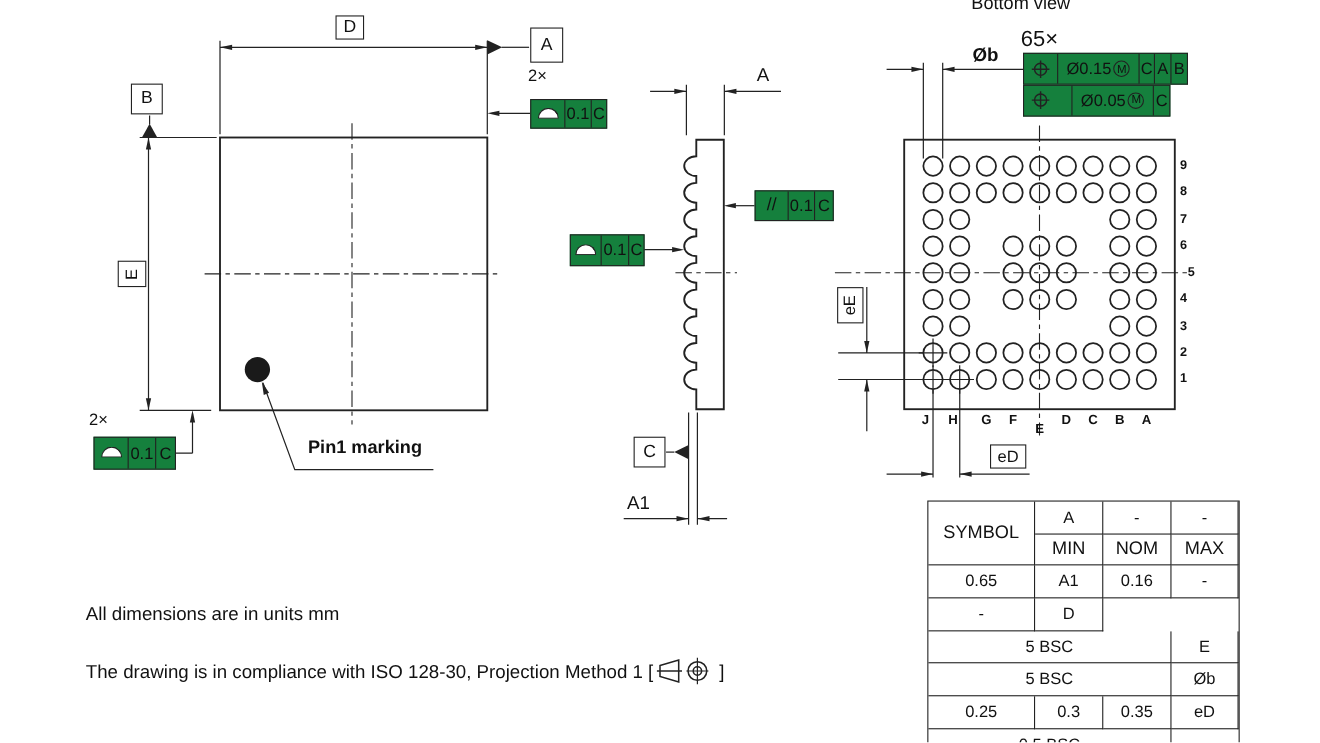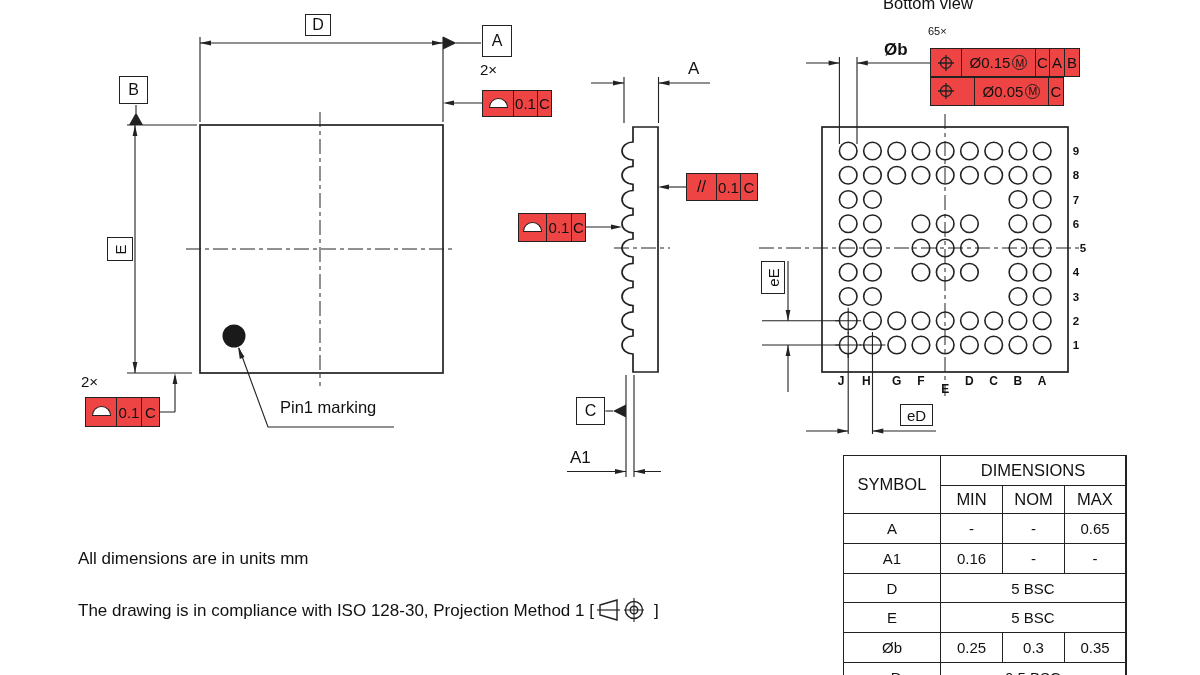--- a/index.html
+++ b/index.html
@@ -3,21 +3,21 @@
 <meta charset="utf-8">
 <style>
   html,body{margin:0;padding:0;background:#fff;}
   .canvas{position:relative;width:1200px;height:675px;background:#fff;overflow:hidden;
           font-family:"Liberation Sans",sans-serif;color:#111;}
   svg.linework{position:absolute;left:0;top:0;}
   .lbl{position:absolute;white-space:nowrap;color:#111;line-height:1.1;}
   .boxed{position:absolute;border:1.6px solid #222;background:#fff;
          display:flex;align-items:center;justify-content:center;box-sizing:border-box;}
   .rot{transform:rotate(-90deg);}
-  .fcf{position:absolute;display:flex;background:#ef4444;border:1.6px solid #222;box-sizing:border-box;}
+  .fcf{position:absolute;display:flex;background:#15803d;border:1.6px solid #222;box-sizing:border-box;}
   .fcf-cell{display:flex;align-items:center;justify-content:center;
             border-left:1.6px solid #222;font-size:15px;box-sizing:border-box;height:100%;}
   .fcf-cell:first-child{border-left:none;}
   .profile-sym{width:19px;height:10px;border:1.7px solid #222;border-radius:10px 10px 0 0;
                box-sizing:border-box;margin-top:-2px;background:#fff;}
   .circled-m{display:inline-flex;align-items:center;justify-content:center;width:15px;height:15px;
              border:1.3px solid #222;border-radius:50%;font-size:10.5px;margin-left:2px;box-sizing:border-box;}
   .grid-num{transform:translate(-50%,-50%);font-size:11.5px;font-weight:700;}
   .dim-table{position:absolute;left:843px;top:455px;display:grid;
              grid-template-columns:97px 62px 62px 61px;
@@ -191,25 +191,25 @@
   </div>
   <div class="boxed" style="left:761px;top:261px;width:24px;height:33px;font-size:15px;">
     <span class="rot">eE</span>
   </div>
   <div class="boxed" style="left:900px;top:404px;width:33px;height:22px;font-size:15px;">
     <span>eD</span>
   </div>
 
   <div class="lbl" style="left:480px;top:62px;font-size:15px;">2×</div>
   <div class="lbl" style="left:81px;top:374px;font-size:15px;">2×</div>
-  <div class="lbl" style="left:280px;top:398px;font-size:16.5px;">Pin1 marking</div>
+  <div class="lbl" style="left:280px;top:398px;font-size:16.5px;font-weight:bold;">Pin1 marking</div>
   <div class="lbl" style="left:688px;top:60px;font-size:17px;">A</div>
   <div class="lbl" style="left:570px;top:449px;font-size:17px;">A1</div>
   <div class="lbl" style="left:883px;top:-6px;font-size:16.5px;">Bottom view</div>
-  <div class="lbl" style="left:928px;top:25px;font-size:11px;">65×</div>
+  <div class="lbl" style="left:928px;top:25px;font-size:20px;">65×</div>
   <div class="lbl" style="left:884px;top:41px;font-size:17px;font-weight:600;">Øb</div>
   <div id="grid-labels">
       <div class="lbl grid-num" style="left: 1076px; top: 151px;">9</div>
       <div class="lbl grid-num" style="left: 1076px; top: 175.25px;">8</div>
       <div class="lbl grid-num" style="left: 1076px; top: 199.5px;">7</div>
       <div class="lbl grid-num" style="left: 1076px; top: 223.75px;">6</div>
       <div class="lbl grid-num" style="left: 1083px; top: 248px;">5</div>
       <div class="lbl grid-num" style="left: 1076px; top: 272.25px;">4</div>
       <div class="lbl grid-num" style="left: 1076px; top: 296.5px;">3</div>
       <div class="lbl grid-num" style="left: 1076px; top: 320.75px;">2</div>
@@ -280,21 +280,20 @@
     </div>
     <div class="fcf-cell" style="width:74px;margin-left:13px;">
       <span>Ø0.05</span>
       <span class="circled-m">M</span>
     </div>
     <div class="fcf-cell" style="width:15px;">C</div>
   </div>
 
   <div class="dim-table" id="dim-table">
     <div class="dt-cell dt-head" style="grid-column:1;grid-row:1/3;">SYMBOL</div>
-    <div class="dt-cell dt-head" style="grid-column:2/5;grid-row:1;">DIMENSIONS</div>
     <div class="dt-cell dt-head" style="grid-column:2;grid-row:2;">MIN</div>
     <div class="dt-cell dt-head" style="grid-column:3;grid-row:2;">NOM</div>
     <div class="dt-cell dt-head" style="grid-column:4;grid-row:2;text-align:right;">MAX</div>
   <div class="dt-cell">A</div>
       <div class="dt-cell">-</div>
       <div class="dt-cell">-</div>
       <div class="dt-cell">0.65</div>
       <div class="dt-cell">A1</div>
       <div class="dt-cell">0.16</div>
       <div class="dt-cell">-</div>

